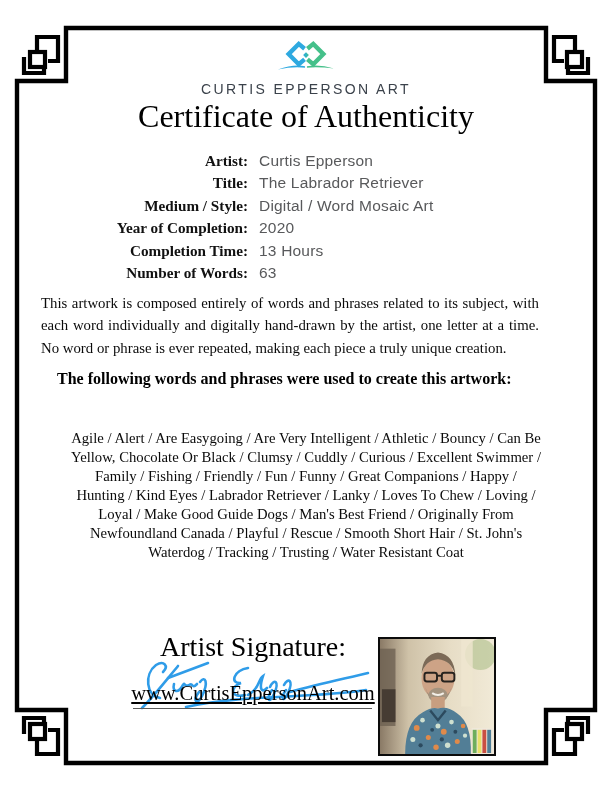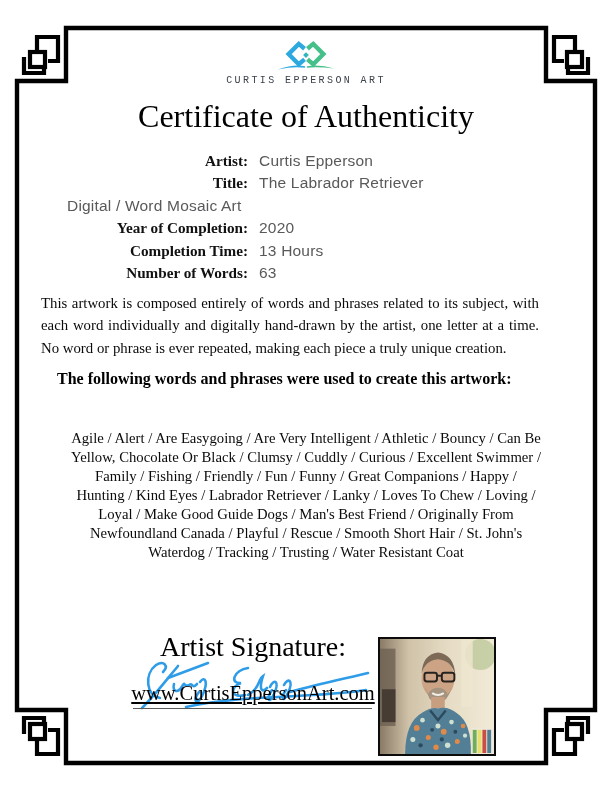--- a/index.html
+++ b/index.html
@@ -10,23 +10,23 @@
     font-family:"Liberation Serif", serif;
     color:#000;
     overflow:hidden;
   }
   .border-svg{position:absolute;left:0;top:0;width:612px;height:792px;pointer-events:none;}
 
   
   .logo{position:absolute;left:0;top:41px;width:612px;text-align:center;}
   .logo-icon{display:block;margin:0 auto;width:58px;height:32px;}
   .brand{
-    margin-top:2px;
-    font-family:Liberation Mono, monospace;
-    font-size:10px;letter-spacing:2.4px;font-weight:500;color:#3b424b;
+    margin-top:8px;
+    font-family:Liberation Sans, sans-serif;
+    font-size:14px;letter-spacing:2.4px;font-weight:500;color:#3b424b;
   }
 
   
   .title{
     position:absolute;left:0;top:98px;width:612px;text-align:center;
     font-size:32px;color:#000;
   }
 
   
   .details{position:absolute;left:56px;top:152px;width:500px;}
@@ -124,20 +124,21 @@
   <div class="details">
     <div class="detail-row">
       <span class="detail-label">Artist:</span>
       <span class="detail-value">Curtis Epperson</span>
     </div>
     <div class="detail-row">
       <span class="detail-label">Title:</span>
       <span class="detail-value">The Labrador Retriever</span>
     </div>
     <div class="detail-row">
+      <span class="detail-label">Medium / Style:</span>
       <span class="detail-value">Digital / Word Mosaic Art</span>
     </div>
     <div class="detail-row">
       <span class="detail-label">Year of Completion:</span>
       <span class="detail-value">2020</span>
     </div>
     <div class="detail-row">
       <span class="detail-label">Completion Time:</span>
       <span class="detail-value">13 Hours</span>
     </div>

